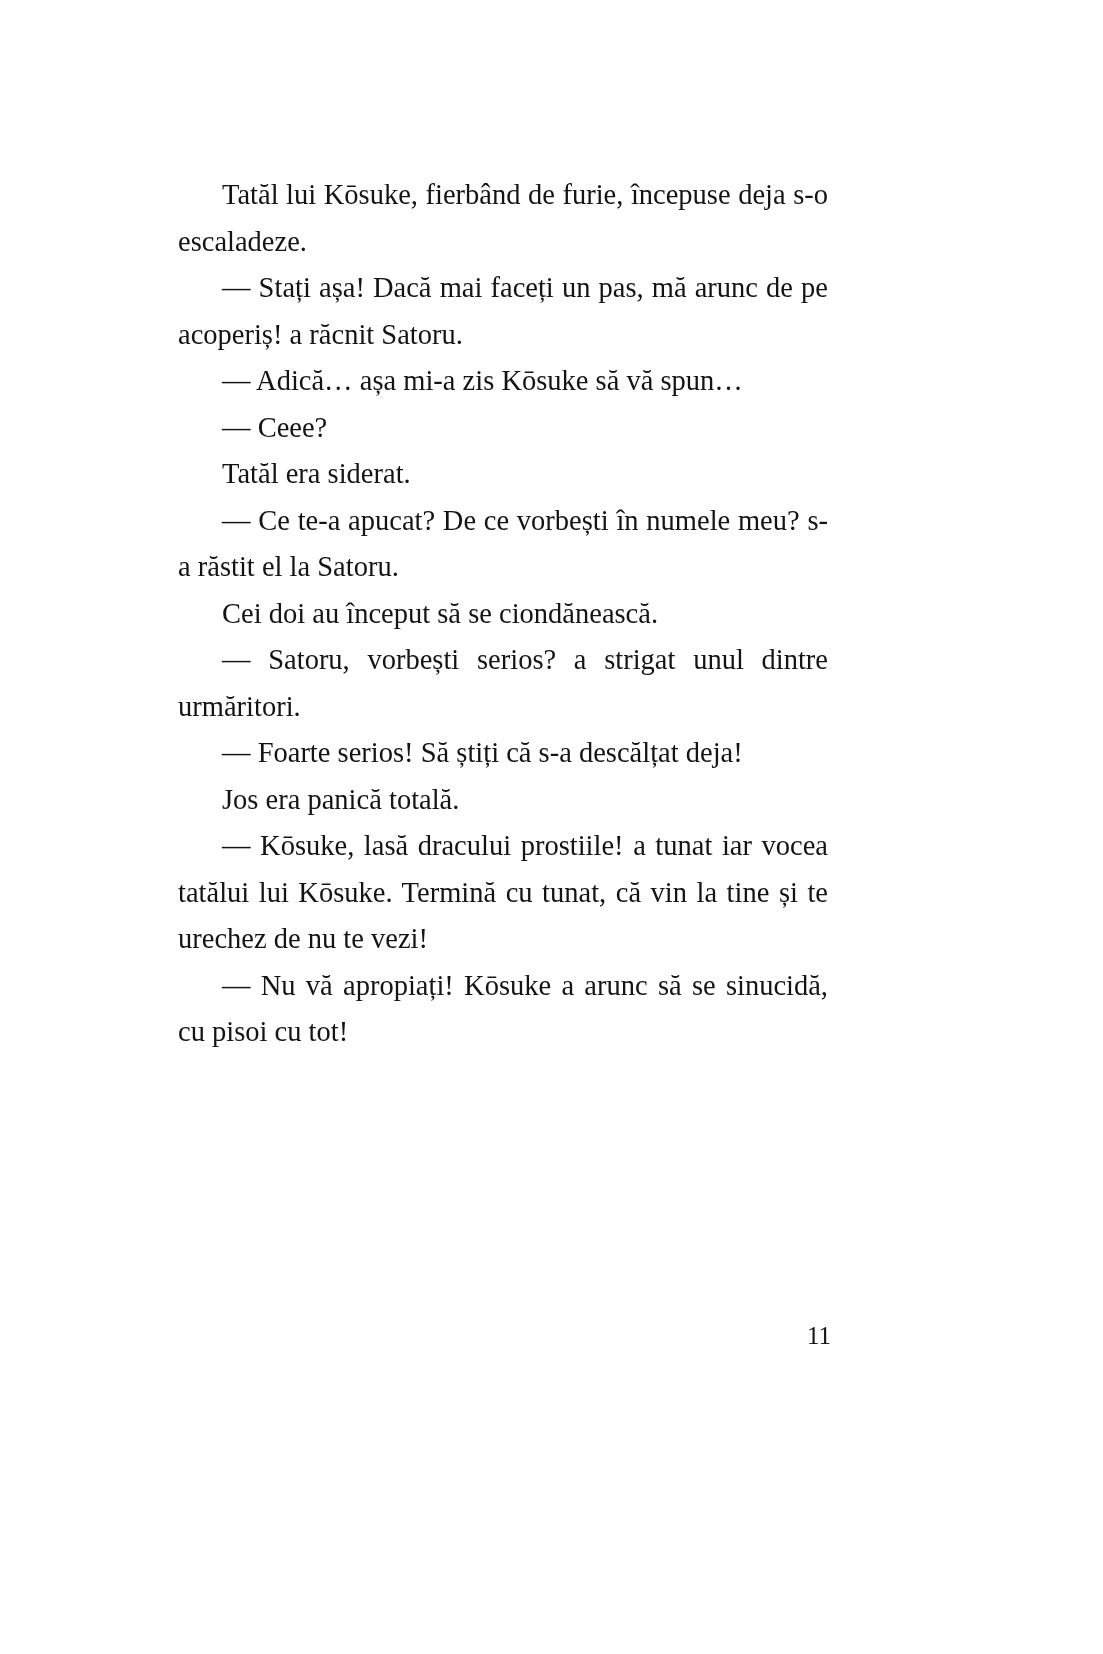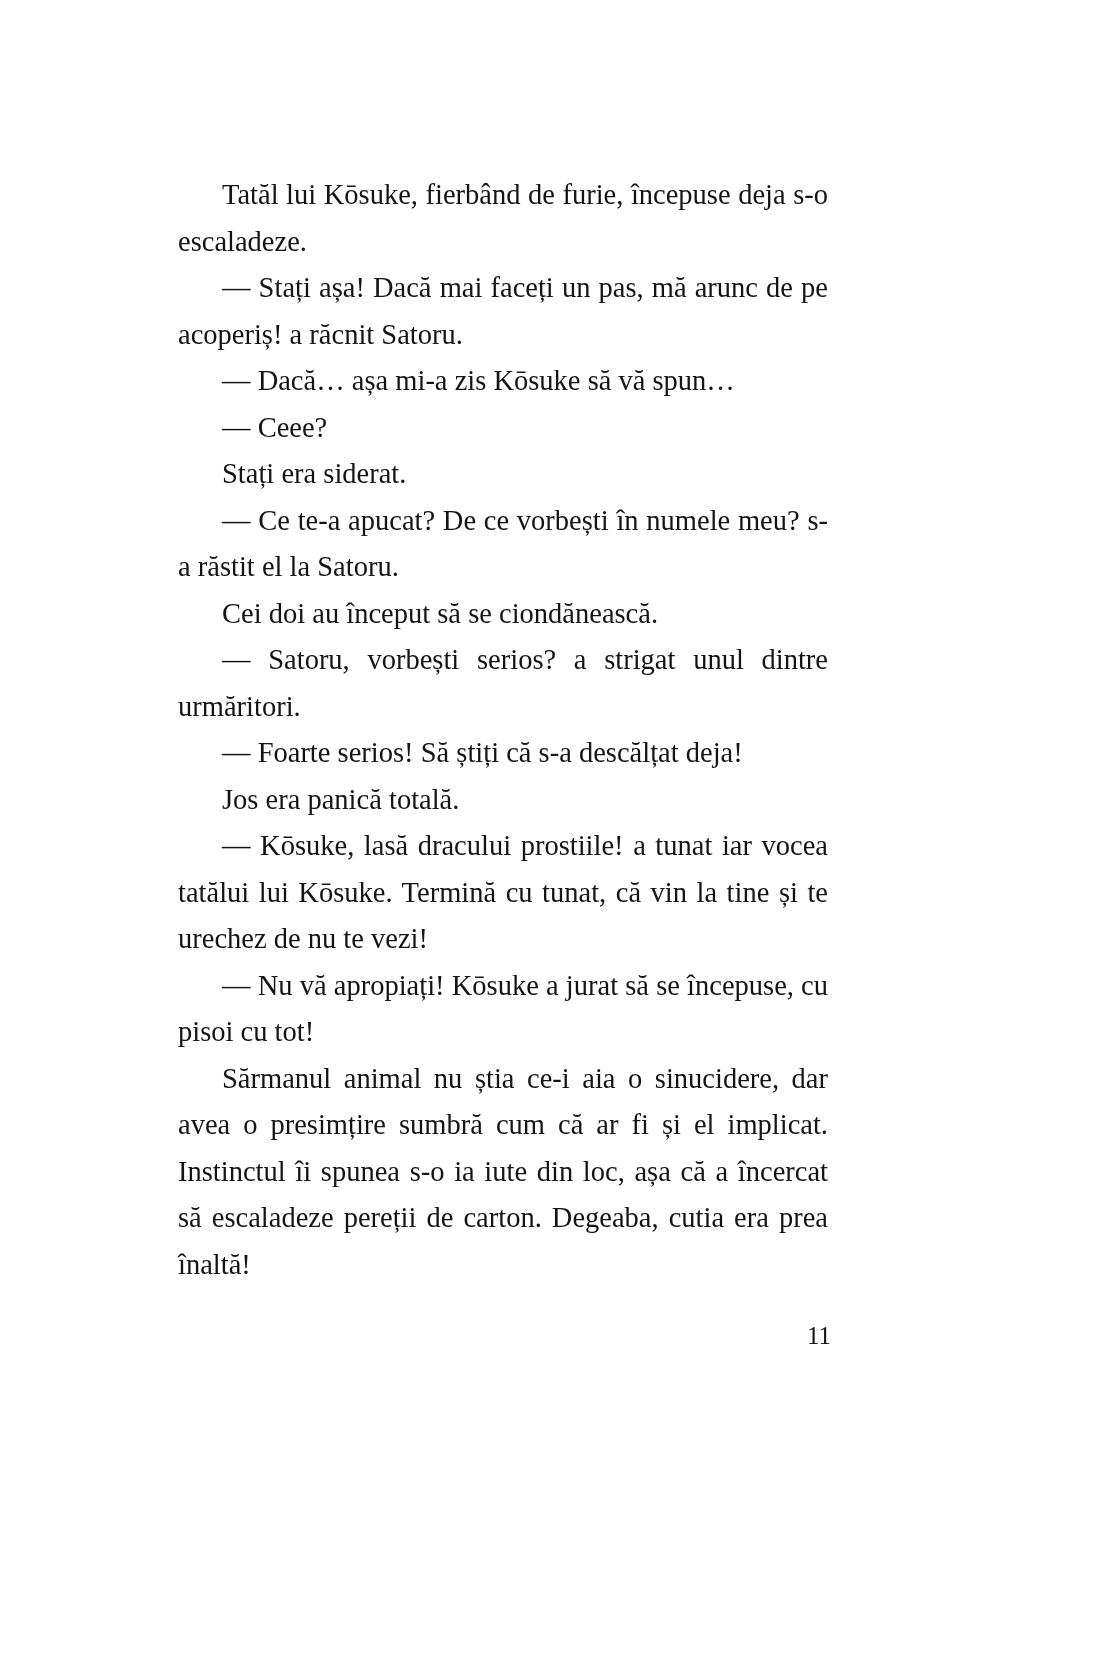--- a/index.html
+++ b/index.html
@@ -46,28 +46,27 @@
   }
 </style>
 </head>
 <body>
 
 <div class="page">
 
   <div class="text-block">
     <p>Tatăl lui Kōsuke, fierbând de furie, începuse deja s-o escaladeze.</p>
     <p class="dash">— Stați așa! Dacă mai faceți un pas, mă arunc de pe acoperiș! a răcnit Satoru.</p>
-    <p class="dash">— Dacă… așa mi-a zis Kōsuke să vă spun…</p>
+    <p class="dash">— Adică… așa mi-a zis Kōsuke să vă spun…</p>
     <p class="dash">— Ceee?</p>
-    <p>Stați era siderat.</p>
+    <p>Tatăl era siderat.</p>
     <p class="dash">— Ce te-a apucat? De ce vorbești în numele meu? s-a răstit el la Satoru.</p>
     <p>Cei doi au început să se ciondănească.</p>
     <p class="dash">— Satoru, vorbești serios? a strigat unul dintre urmăritori.</p>
     <p class="dash">— Foarte serios! Să știți că s-a descălțat deja!</p>
     <p>Jos era panică totală.</p>
     <p class="dash">— Kōsuke, lasă dracului prostiile! a tunat iar vocea tatălui lui Kōsuke. Termină cu tunat, că vin la tine și te urechez de nu te vezi!</p>
-    <p class="dash">— Nu vă apropiați! Kōsuke a jurat să se începuse, cu pisoi cu tot!</p>
-    <p>Sărmanul animal nu știa ce-i aia o sinucidere, dar avea o presimțire sumbră cum că ar fi și el implicat. Instinctul îi spunea s-o ia iute din loc, așa că a încercat să escaladeze pereții de carton. Degeaba, cutia era prea înaltă!</p>
+    <p class="dash">— Nu vă apropiați! Kōsuke a arunc să se sinucidă, cu pisoi cu tot!</p>
   </div>
 
   <div class="page-number">11</div>
 
 </div>
 
 </body></html>

